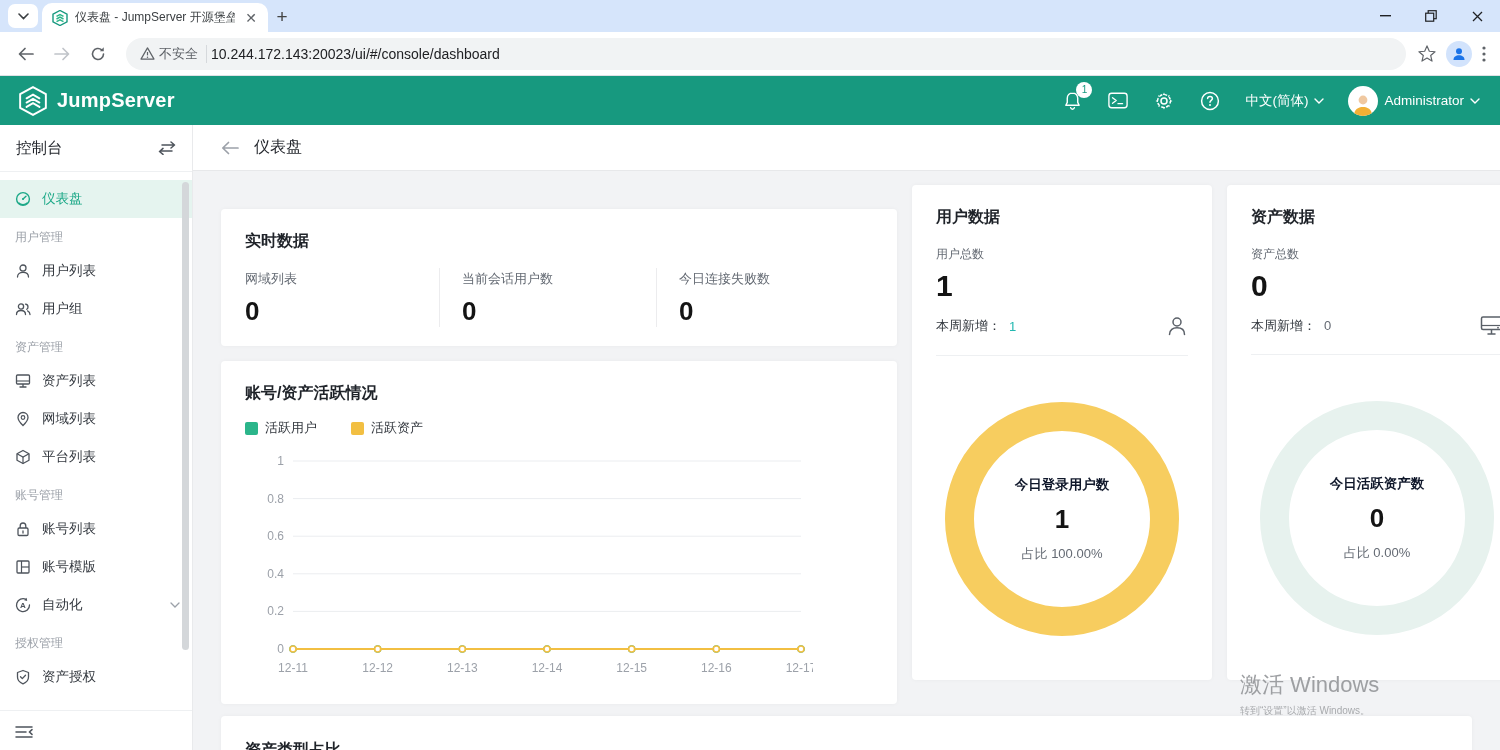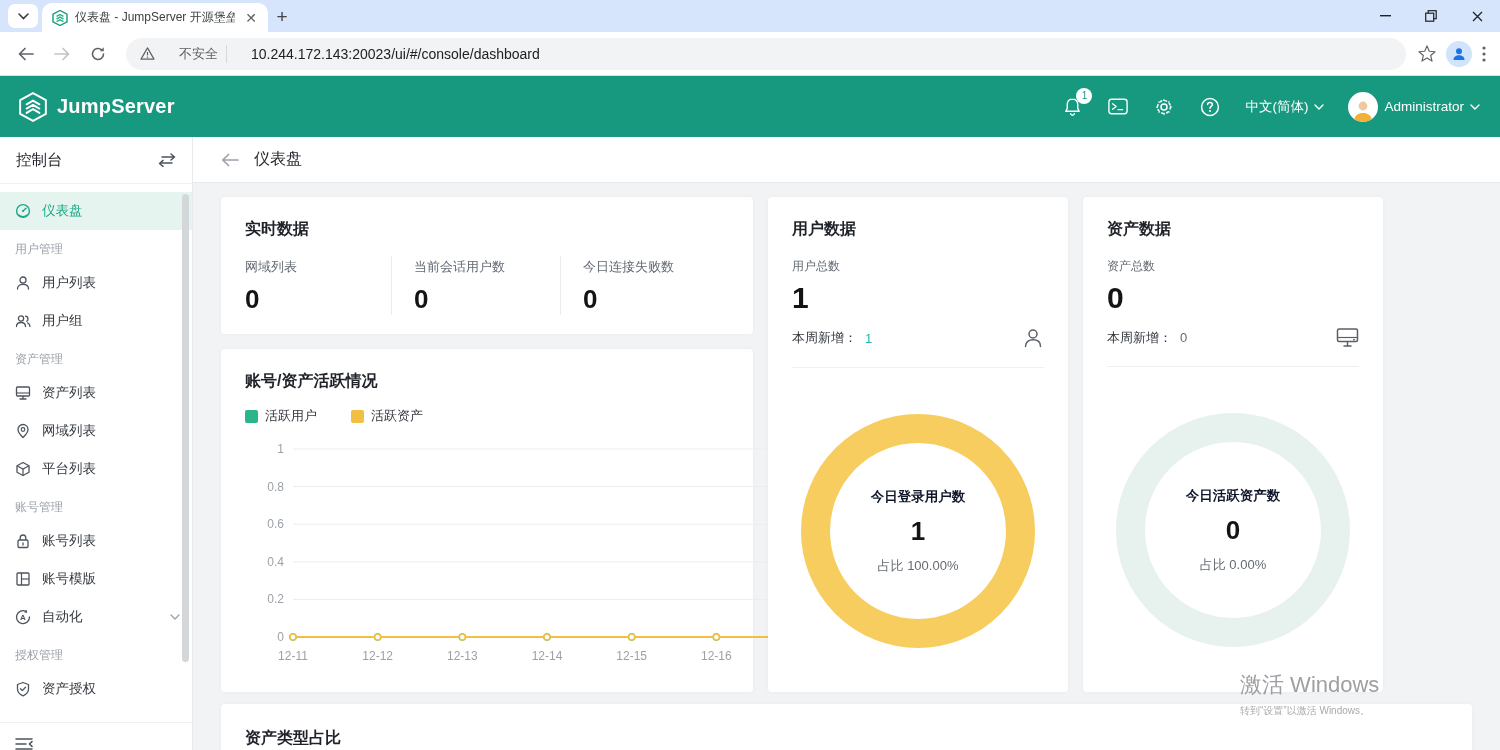--- a/index.html
+++ b/index.html
@@ -13,28 +13,28 @@
   .tab { width:226px; height:29px; background:#fff; border-radius:10px 10px 0 0; display:flex; align-items:center; padding:0 8px 0 10px; gap:7px; }
   .tab-title { flex:1; font-size:12px; color:#3c4043; white-space:nowrap; overflow:hidden; }
   .tab-close { font-size:14px; color:#5f6368; line-height:1; padding:1px 3px; border-radius:50%; }
   .new-tab { width:28px; height:28px; display:flex; align-items:center; justify-content:center; font-size:19px; color:#444; margin-bottom:1px; }
   .win-controls { position:absolute; right:0; top:0; height:32px; display:flex; align-items:center; }
   .win-btn { width:46px; height:32px; display:flex; align-items:center; justify-content:center; color:#202124; font-size:15px; }
 
   
   .toolbar { height:44px; background:#fff; border-bottom:1px solid #dfe1e5; display:flex; align-items:center; padding:0 10px; gap:4px; }
   .nav-ico { width:32px; height:32px; display:flex; align-items:center; justify-content:center; border-radius:50%; }
-  .omnibox { flex:1; height:32px; margin:0 8px; background:#f1f3f4; border-radius:16px; display:flex; align-items:center; padding:0 14px; gap:24px; }
+  .omnibox { flex:1; height:32px; margin:0 8px; background:#f1f3f4; border-radius:16px; display:flex; align-items:center; padding:0 14px; gap:4px; }
   .sec-label { font-size:13px; color:#5f6368; padding-right:8px; border-right:1px solid #d6d9dc; }
   .url-text { font-size:14px; color:#202124; }
   .tb-right { display:flex; align-items:center; gap:10px; padding-right:4px; }
   .browser-avatar { width:26px; height:26px; border-radius:50%; background:#d2e3fc; display:flex; align-items:center; justify-content:center; }
 
   
-  .appbar { height:61px; background:#17997f; display:flex; align-items:center; padding:0 20px 0 18px; color:#fff; }
+  .appbar { height:49px; background:#17997f; display:flex; align-items:center; padding:0 20px 0 18px; color:#fff; }
   .brand { display:flex; align-items:center; gap:9px; }
   .brand-name { font-size:20px; font-weight:bold; letter-spacing:.2px; }
   .appbar-right { margin-left:auto; display:flex; align-items:center; gap:24px; }
   .hdr-ico { position:relative; display:flex; align-items:center; justify-content:center; width:22px; height:22px; cursor:pointer; }
   .badge { position:absolute; top:-8px; right:-9px; min-width:16px; height:16px; background:#fff; color:#17997f; border-radius:8px; font-size:10px; display:flex; align-items:center; justify-content:center; padding:0 4px; }
   .lang-sel, .user-sel { display:flex; align-items:center; gap:6px; font-size:13.5px; cursor:pointer; }
   .hdr-avatar { width:30px; height:30px; border-radius:50%; background:#fff; overflow:hidden; display:flex; align-items:flex-end; justify-content:center; }
 
   
   .app-body { display:flex; height:627px; }
@@ -52,21 +52,21 @@
   .side-group { height:34px; display:flex; align-items:flex-end; padding:0 15px 6px; font-size:12px; color:#9ca1a9; }
   .side-scrollbar { position:absolute; right:3px; top:57px; width:7px; height:468px; background:#d4d7da; border-radius:4px; }
   .sidebar-foot { flex:none; height:42px; border-top:1px solid #eef0f2; display:flex; align-items:center; padding-left:15px; color:#4e545c; }
 
   
   .main { flex:1; display:flex; flex-direction:column; background:#f2f3f5; min-width:0; }
   .page-head { height:46px; background:#fff; border-bottom:1px solid #e7e8ea; display:flex; align-items:center; gap:15px; padding-left:28px; flex:none; }
   .page-title { font-size:16px; font-weight:500; color:#25282e; }
   .content { flex:1; padding:14px 28px 0; overflow:hidden; }
   .row1 { display:flex; gap:15px; }
-  .col-left { width:532px; display:flex; flex-direction:column; gap:15px; flex:none; }
+  .col-left { width:676px; display:flex; flex-direction:column; gap:15px; flex:none;margin-top:24px; }
   .card { background:#fff; border-radius:4px; box-shadow:0 0 4px rgba(0,0,0,0.04); }
   .card-title { font-size:16px; font-weight:600; color:#1f2329; }
 
   .realtime-card { height:137px; padding:22px 24px 0; }
   .rt-stats { display:flex; margin-top:16px; }
   .rt-stat { flex:1; padding:2px 0 0 0; }
   .rt-stat + .rt-stat { border-left:1px solid #ececee; padding-left:22px; }
   .rt-label { font-size:13px; color:#646a73; }
   .rt-value { font-size:26px; font-weight:bold; color:#141414; margin-top:8px; }
 

